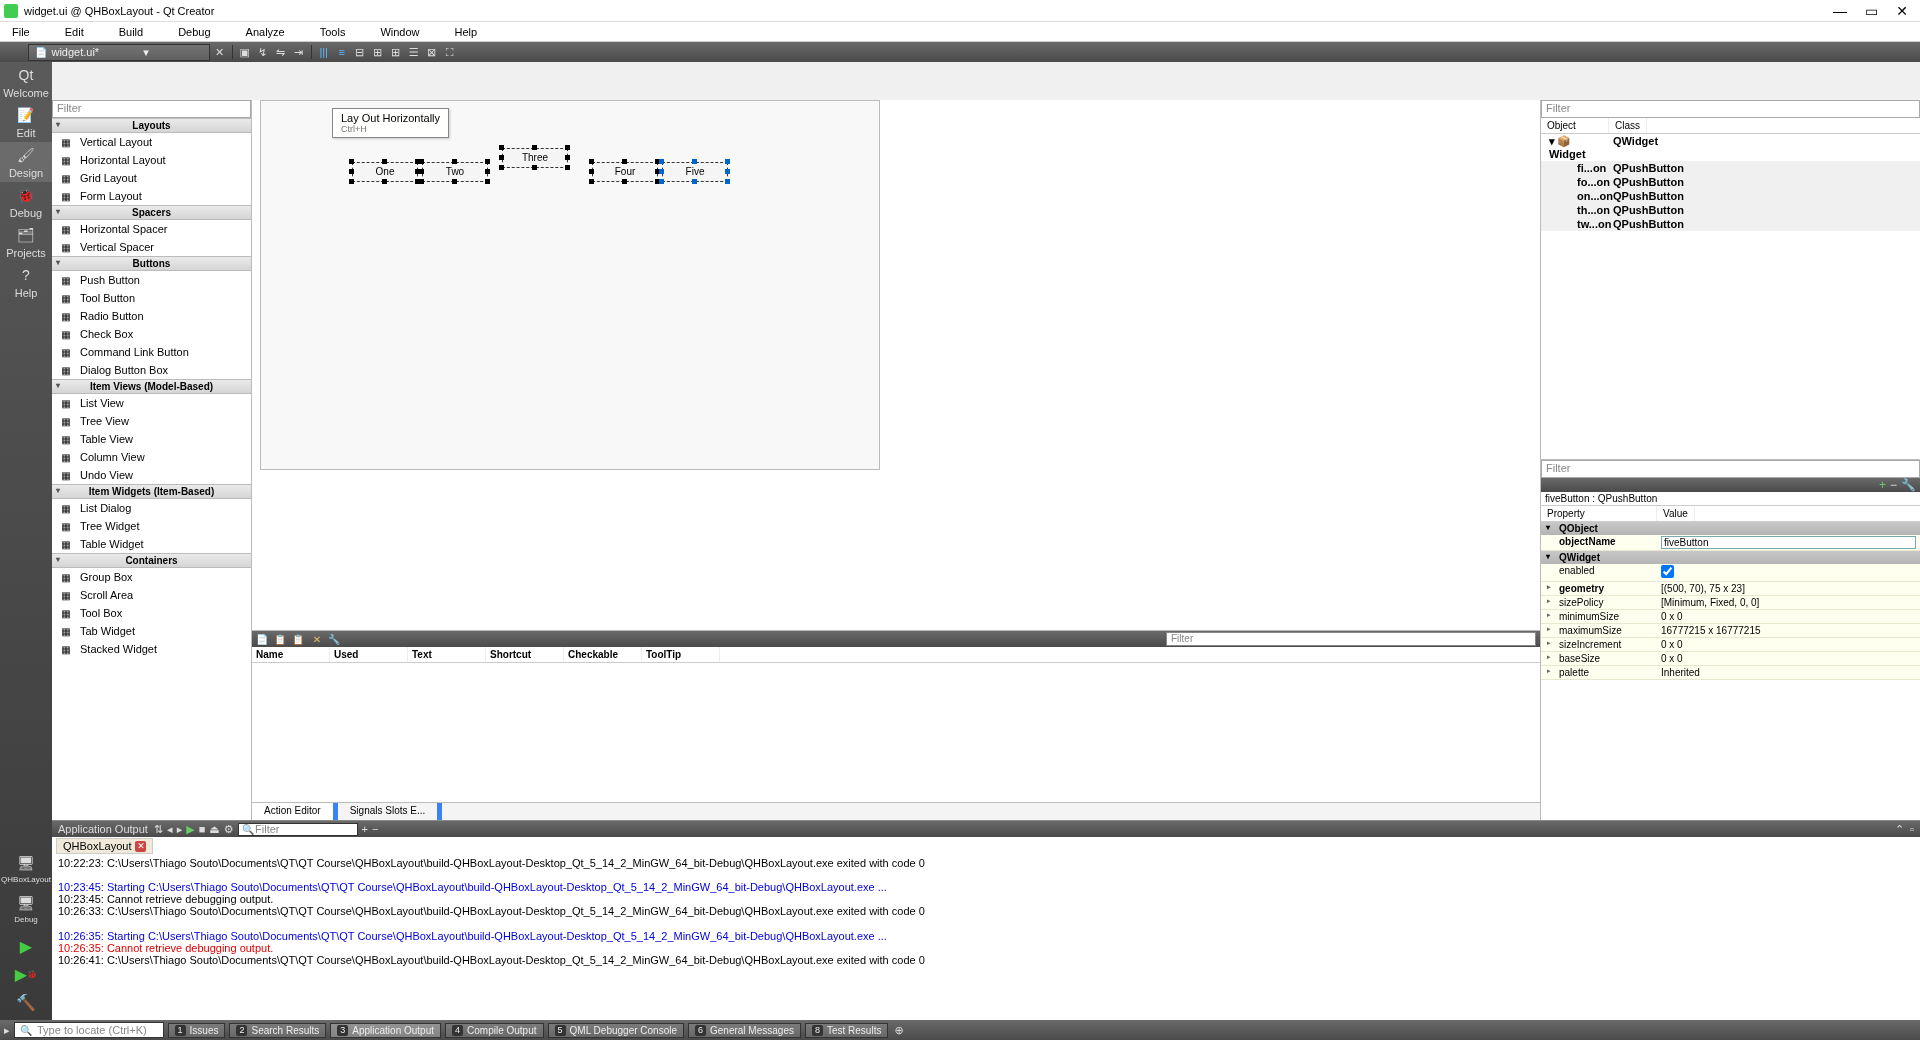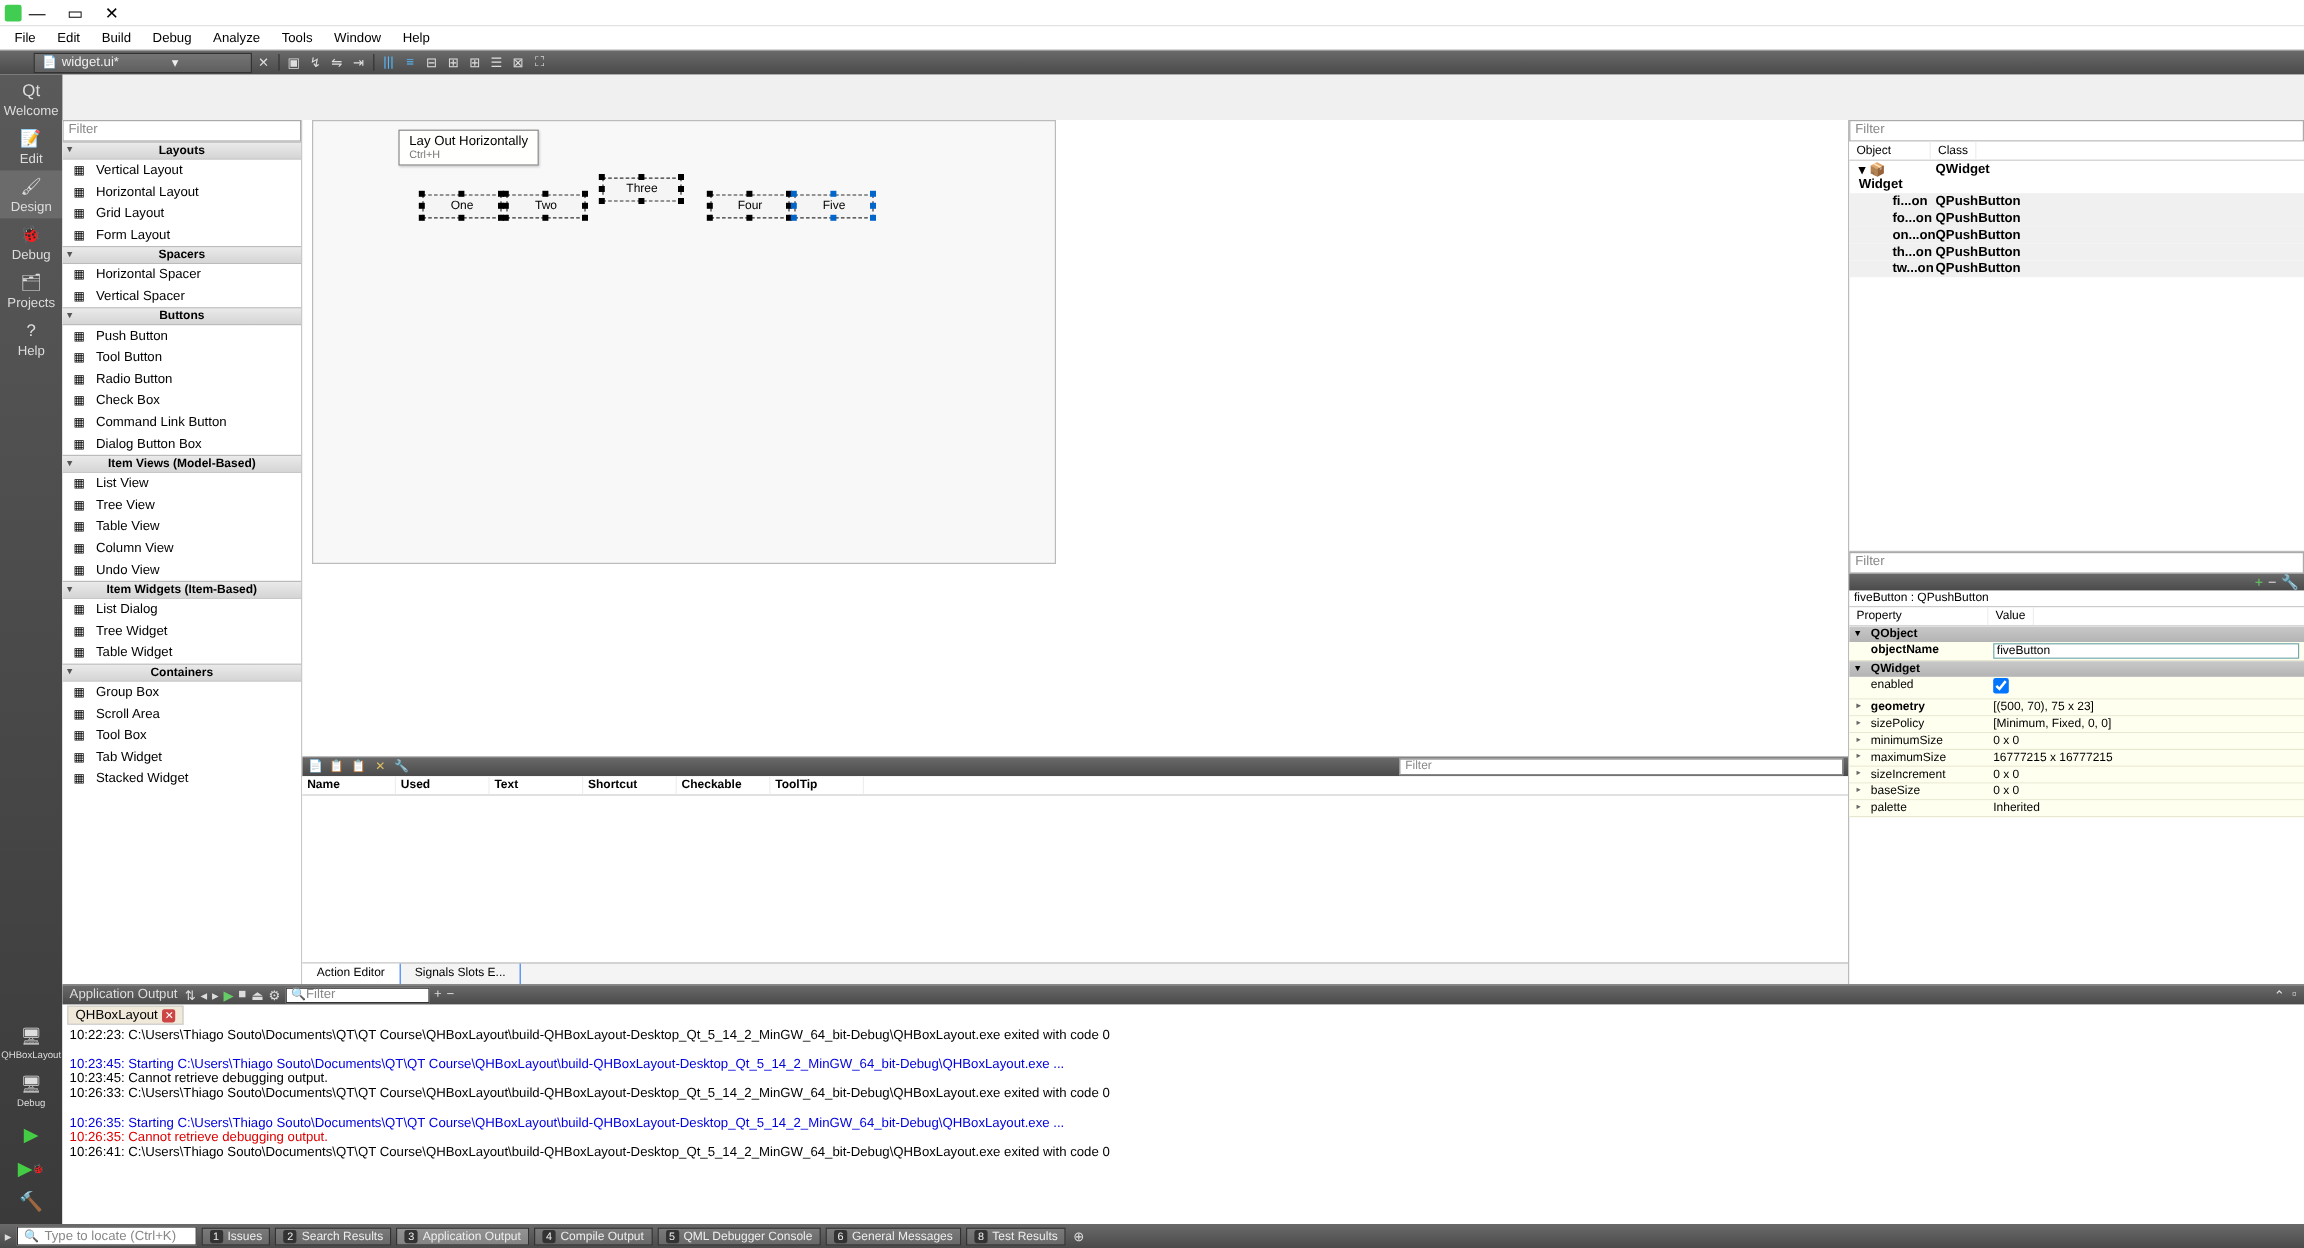--- a/index.html
+++ b/index.html
@@ -2,21 +2,21 @@
 <html><head>
 <meta charset="utf-8">
 <style>
 * { margin: 0; padding: 0; box-sizing: border-box; font-family: "Segoe UI", Tahoma, sans-serif; font-size: 11px; }
 body { background: #f0f0f0; width: 1920px; height: 1040px; overflow: hidden; display: flex; flex-direction: column; }
 .titlebar { height: 22px; background: #fff; display: flex; align-items: center; padding: 0 4px; border-bottom: 1px solid #ddd; }
 .titlebar .icon-qt { width: 14px; height: 14px; background: #41cd52; border-radius: 2px; margin-right: 6px; }
 .titlebar .title { flex: 1; }
 .titlebar .winbtns { display: flex; gap: 18px; padding-right: 8px; }
 .titlebar .winbtns span { cursor: default; font-size: 14px; }
-.menubar { height: 20px; background: #fff; display: flex; align-items: center; padding: 0 4px; gap: 2px; border-bottom: 1px solid #ccc; }
+.menubar { height: 20px; background: #fff; display: flex; align-items: center; padding: 0 4px; gap: 19px; border-bottom: 1px solid #ccc; }
 .menubar span { padding: 2px 8px; }
 .toolbar { height: 20px; background: linear-gradient(#6a6a6a,#4a4a4a); display: flex; align-items: center; padding: 0 4px; gap: 2px; }
 .toolbar .docname { background: rgba(255,255,255,0.1); color: #eee; padding: 1px 60px 1px 6px; border: 1px solid #333; margin-left: 24px; display: flex; align-items: center; gap: 4px; }
 .toolbar .docname::before { content: "📄"; font-size: 10px; }
 .toolbar .tbicon { width: 16px; height: 16px; display: inline-flex; align-items: center; justify-content: center; color: #ddd; font-size: 11px; }
 .toolbar .sep { width: 1px; height: 14px; background: #333; margin: 0 2px; }
 .content { flex: 1; display: flex; min-height: 0; }
 .left-nav { width: 52px; background: linear-gradient(#5a5a5a,#3a3a3a); display: flex; flex-direction: column; }
 .left-nav .item { height: 40px; display: flex; flex-direction: column; align-items: center; justify-content: center; color: #ddd; font-size: 9px; gap: 2px; }
 .left-nav .item.active { background: rgba(255,255,255,0.12); }
@@ -42,21 +42,21 @@
 .tooltip { position: absolute; background: #fffffd; border: 1px solid #888; padding: 3px 8px; font-size: 10px; box-shadow: 1px 1px 2px rgba(0,0,0,0.2); }
 .tooltip .shortcut { color: #777; font-size: 9px; }
 .action-panel { height: 190px; display: flex; flex-direction: column; border-top: 1px solid #bbb; }
 .action-toolbar { height: 16px; background: linear-gradient(#6a6a6a,#4a4a4a); display: flex; align-items: center; padding: 0 4px; gap: 4px; }
 .action-toolbar .ticn { width: 14px; height: 14px; display: inline-flex; align-items: center; justify-content: center; color: #e0c060; font-size: 10px; }
 .action-filter { margin-left: auto; width: 370px; height: 14px; border: 1px solid #888; background: #fff; color: #888; padding: 0 4px; font-size: 10px; }
 .action-table { flex: 1; background: #fff; font-weight: bold; }
 .action-table .hdr { display: flex; border-bottom: 1px solid #ccc; background: #fff; }
 .action-table .hdr span { padding: 2px 4px; border-right: 1px solid #eee; font-size: 10px; }
 .action-tabs { height: 18px; display: flex; border-top: 1px solid #bbb; background: #f4f4f4; }
-.action-tabs span { padding: 2px 12px; border-right: 1px solid #3b82f6; font-size: 10px; text-align: right; }
+.action-tabs span { padding: 2px 12px; border-right: 5px solid #3b82f6; font-size: 10px; text-align: right; }
 .action-tabs span.active { background: #fff; }
 .right-panels { width: 380px; background: #fff; border-left: 1px solid #bbb; display: flex; flex-direction: column; }
 .obj-inspector { height: 360px; display: flex; flex-direction: column; border-bottom: 1px solid #bbb; }
 .obj-header { display: flex; background: #fff; border-bottom: 1px solid #ccc; }
 .obj-header span { padding: 2px 6px; font-size: 10px; border-right: 1px solid #eee; }
 .obj-tree { flex: 1; overflow: auto; font-weight: bold; }
 .obj-row { display: flex; padding: 1px 0; }
 .obj-row .col1 { width: 68px; padding-left: 8px; }
 .obj-row .col2 { flex: 1; padding-left: 4px; }
 .obj-row.child .col1 { padding-left: 36px; }
@@ -91,20 +91,21 @@
 .bottombar .locate { background: #fff; color: #888; border: 1px solid #333; padding: 1px 6px; width: 150px; font-size: 10px; display: flex; align-items: center; gap: 4px; }
 .bottombar .btab { background: rgba(255,255,255,0.15); border: 1px solid #333; padding: 1px 6px; color: #eee; font-size: 10px; display: flex; gap: 4px; }
 .bottombar .btab.active { background: rgba(255,255,255,0.3); }
 .bottombar .btab .num { background: #333; padding: 0 3px; border-radius: 2px; font-size: 9px; }
 </style>
 </head>
 <body>
 
 <div class="titlebar">
   <span class="icon-qt"></span>
+  <span class="title">widget.ui @ QHBoxLayout - Qt Creator</span>
   <div class="winbtns">
     <span>—</span>
     <span>▭</span>
     <span>✕</span>
   </div>
 </div>
 
 <div class="menubar" id="menubar">
     <span>File</span>
     <span>Edit</span>

